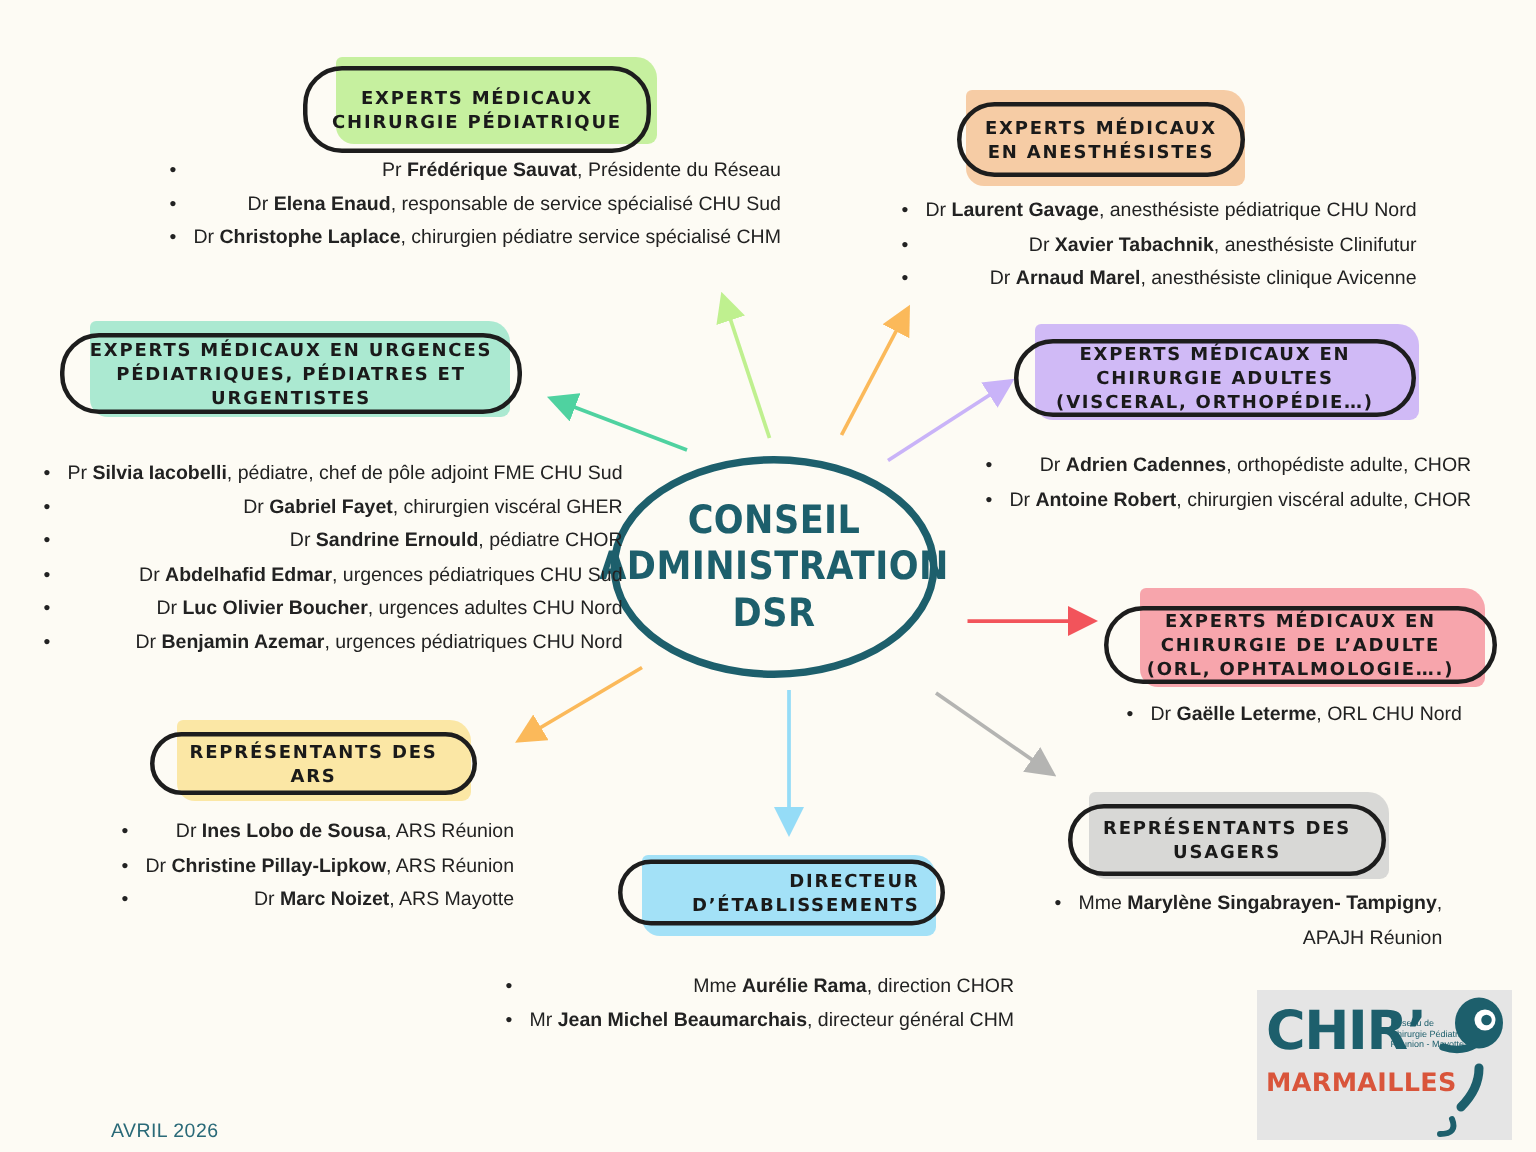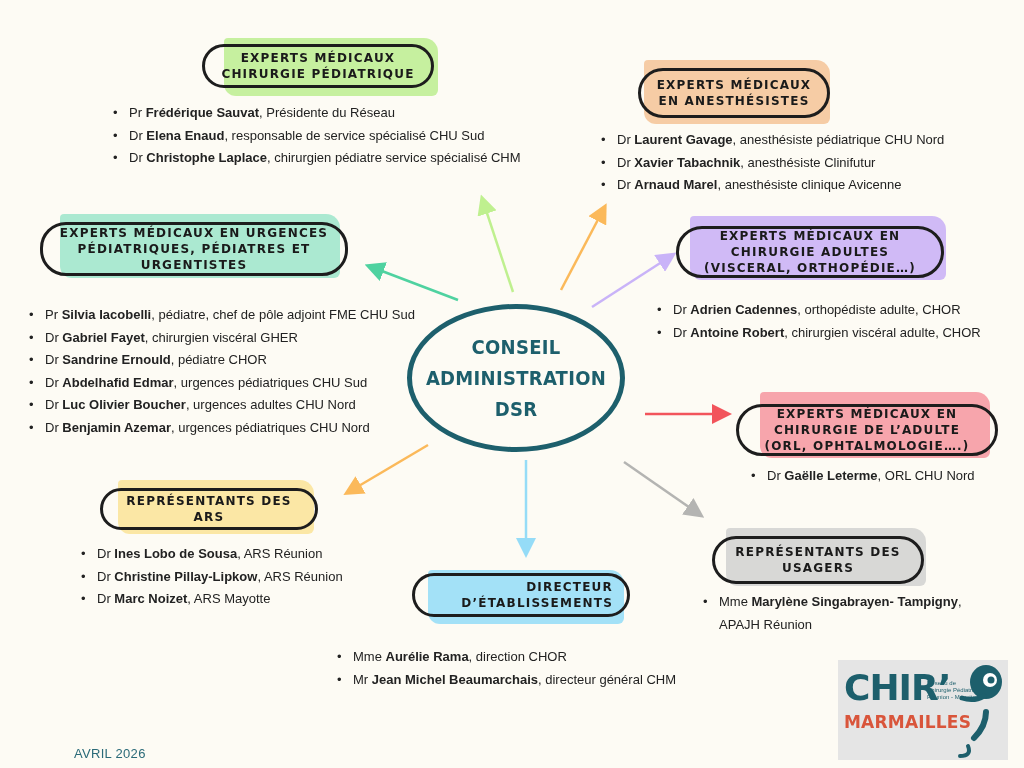--- a/index.html
+++ b/index.html
@@ -5,28 +5,28 @@
   html, body { margin:0; padding:0; }
   body { width:1024px; height:768px; background:#fdfbf4; position:relative; overflow:hidden;
          font-family:"Liberation Sans", sans-serif; color:#222; }
   .box { position:absolute; box-sizing:border-box; border:3px solid #1d1d1d; border-radius:26px;
          display:flex; align-items:center; justify-content:center; text-align:center;
          font-family:"DejaVu Sans", sans-serif; font-weight:bold; font-size:12px; letter-spacing:1.2px;
          line-height:16px; color:#1a1a1a; padding:4px 14px; z-index:2; }
   .paint { position:absolute; z-index:1; border-radius:4px 14px 6px 12px; opacity:0.95; }
   .text-upper { text-transform:uppercase; }
   ul.members { position:absolute; margin:0; padding:0; list-style:none; font-size:13px; z-index:2; }
-  ul.members li { position:relative; padding-left:19px; line-height:22.5px; white-space:nowrap; }
+  ul.members li { position:relative; padding-left:19px; line-height:22.5px; white-space:nowrap;text-align:right; }
   ul.members li::before { content:"•"; position:absolute; left:3px; top:0; font-size:13px; }
   ul.members li .name { font-weight:bold; }
   .center { position:absolute; left:407px; top:304px; width:218px; height:148px; box-sizing:border-box;
             border:5px solid #1d5f6c; border-radius:50%; display:flex; flex-direction:column;
             align-items:center; justify-content:center; color:#1d5f6c;
             font-family:"DejaVu Sans Condensed","DejaVu Sans", sans-serif; font-weight:bold;
-            font-size:20px; line-height:31px; text-align:center; letter-spacing:0.3px; z-index:2; }
+            font-size:26px; line-height:31px; text-align:center; letter-spacing:0.3px; z-index:2; }
   svg.arrows { position:absolute; left:0; top:0; width:1024px; height:768px; z-index:0; }
   .footer-date { position:absolute; left:74px; top:746px; font-size:13px; color:#2a6a78; letter-spacing:0.3px; }
   .logo { position:absolute; left:838px; top:660px; width:170px; height:100px; background:#e5e5e5; z-index:2; }
   .logo .chir { position:absolute; left:6px; top:8px; font-family:"DejaVu Sans", sans-serif; font-weight:bold;
                 font-size:36px; color:#1d5f6c; letter-spacing:-1px; line-height:40px; }
   .logo .mar { position:absolute; left:6px; top:52px; font-family:"DejaVu Sans", sans-serif; font-weight:bold;
                font-size:17px; color:#d9553b; line-height:20px; letter-spacing:0.2px; }
   .logo .tag { position:absolute; left:89px; top:20px; font-size:6px; color:#1d5f6c; line-height:7px; width:60px; }
 </style>
 </head>
@@ -66,21 +66,21 @@
   <line data-name="arrow-to-usagers" x1="624" y1="462" x2="696" y2="512" stroke="#b4b4b2" stroke-width="2.5" marker-end="url(#ah-gray)"></line>
 </svg>
 
 <div class="center" data-name="central-node-conseil-administration">
   <div data-name="center-line-1">CONSEIL</div>
   <div data-name="center-line-2">ADMINISTRATION</div>
   <div data-name="center-line-3">DSR</div>
 </div>
 
 <div class="paint" data-name="paint-stroke-green" style="left:224px;top:38px;width:214px;height:58px;background:#c3ef9a;"></div>
-<div class="box text-upper" data-name="group-title-chirurgie-pediatrique" style="left:202px;top:44px;width:232px;height:44px;">Experts médicaux chirurgie pédiatrique</div>
+<div class="box text-upper" data-name="group-title-chirurgie-pediatrique" style="left:202px;top:44px;width:232px;height:58px;">Experts médicaux chirurgie pédiatrique</div>
 <ul class="members" data-name="member-list-chirurgie-pediatrique" style="left:110px;top:102px;">
   <li data-name="member-item"><span>Pr</span> <span class="name">Frédérique Sauvat</span><span>, Présidente du Réseau</span></li>
   <li data-name="member-item"><span>Dr</span> <span class="name">Elena Enaud</span><span>, responsable de service spécialisé CHU Sud</span></li>
   <li data-name="member-item"><span>Dr</span> <span class="name">Christophe Laplace</span><span>, chirurgien pédiatre service spécialisé CHM</span></li>
 </ul>
 
 <div class="paint" data-name="paint-stroke-peach" style="left:644px;top:60px;width:186px;height:64px;background:#f5c9a0;"></div>
 <div class="box text-upper" data-name="group-title-anesthesistes" style="left:638px;top:68px;width:192px;height:50px;">Experts médicaux en anesthésistes</div>
 <ul class="members" data-name="member-list-anesthesistes" style="left:598px;top:129px;">
   <li data-name="member-item"><span>Dr</span> <span class="name">Laurent Gavage</span><span>, anesthésiste pédiatrique CHU Nord</span></li>

